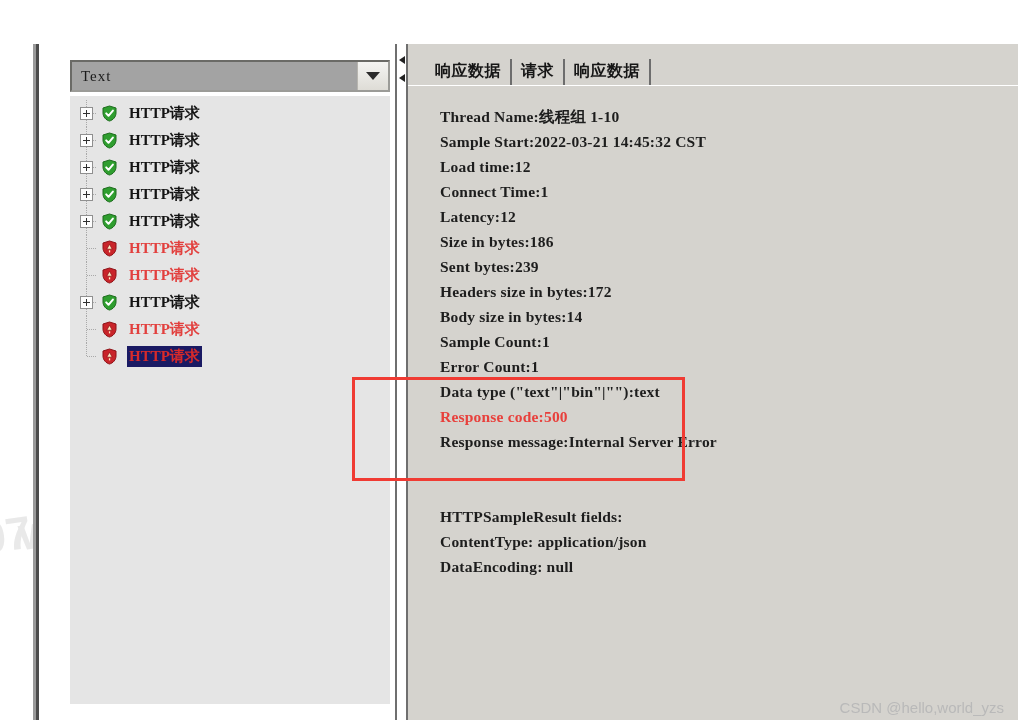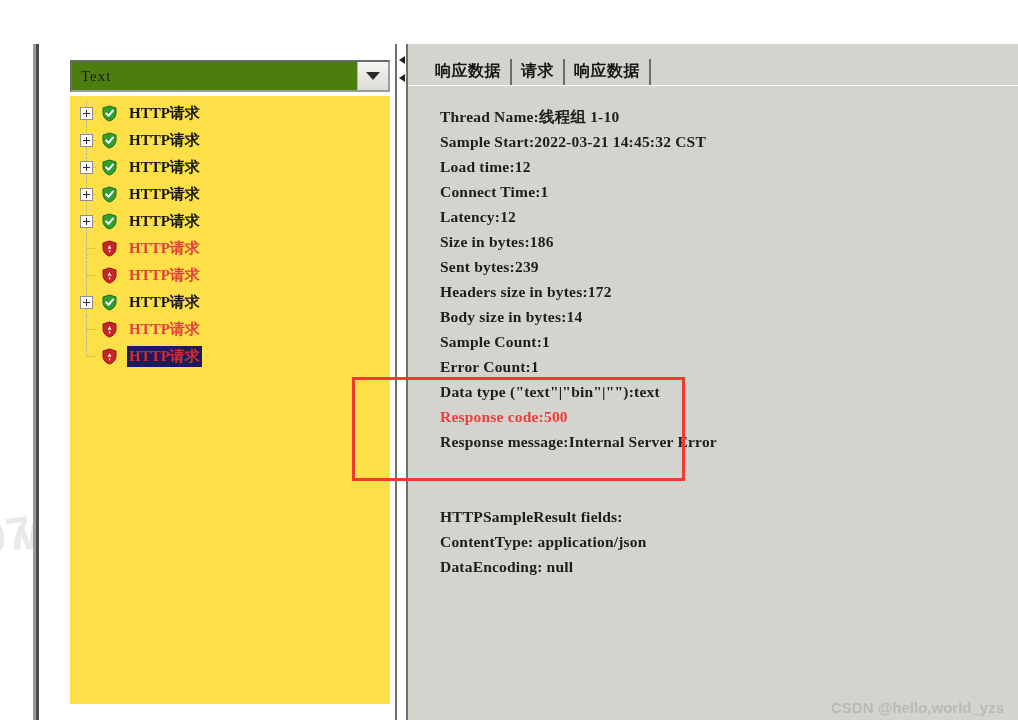--- a/index.html
+++ b/index.html
@@ -58,21 +58,21 @@
     background: #ffffff;
     box-sizing: border-box;
   }
 
   .combo {
     position: absolute;
     left: 20px;
     top: 16px;
     width: 320px;
     height: 32px;
-    background: #4d7c0f;
+    background: #a3a3a3;
     border: 2px solid #9b9b97;
     border-top-color: #6a6a66;
     border-left-color: #6a6a66;
     box-sizing: border-box;
     display: flex;
     align-items: center;
   }
   .combo-value {
     flex: 1;
     padding-left: 9px;
@@ -91,21 +91,21 @@
     justify-content: center;
   }
   .combo-arrow svg { display:block; }
 
   .tree {
     position: absolute;
     left: 20px;
     top: 52px;
     width: 320px;
     height: 608px;
-    background: #fde047;
+    background: #e5e5e5;
     box-sizing: border-box;
     padding-top: 4px;
     text-align: center;
   }
 
   .tree-row {
     position: relative;
     height: 27px;
     display: flex;
     align-items: center;
@@ -264,21 +264,20 @@
   }
 
   
   .credit {
     position: absolute;
     right: 14px;
     bottom: 4px;
     font-family: "Liberation Sans", sans-serif;
     font-size: 15px;
     color: #b9b9b9;
-    font-weight: bold;
   }
 
   
   .left-shadow {
     position: absolute;
     left: 33px; top: 44px;
     width: 3px; height: 676px;
     background: #9a9a9a;
   }
 </style>

